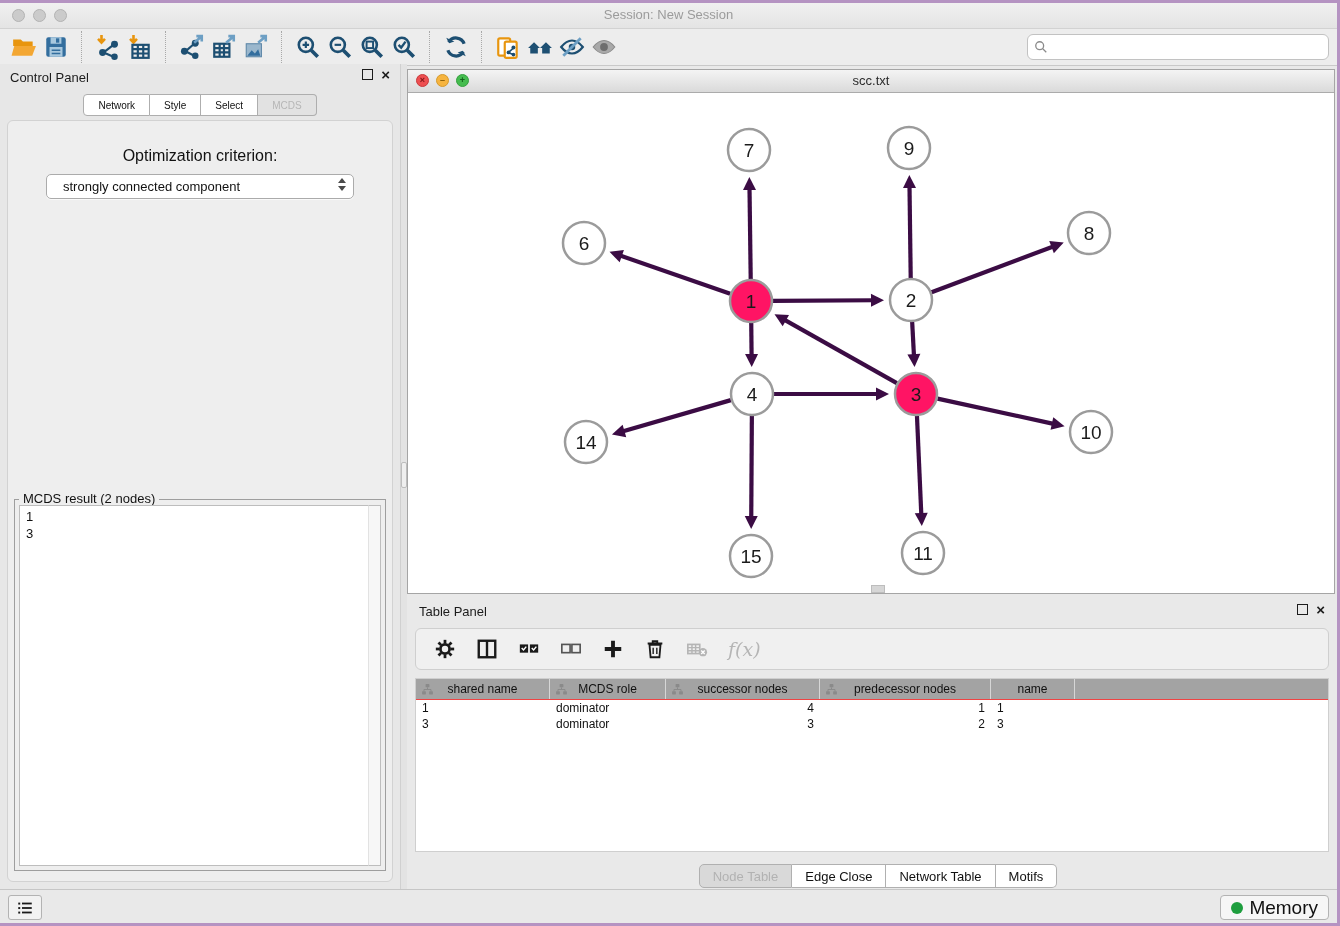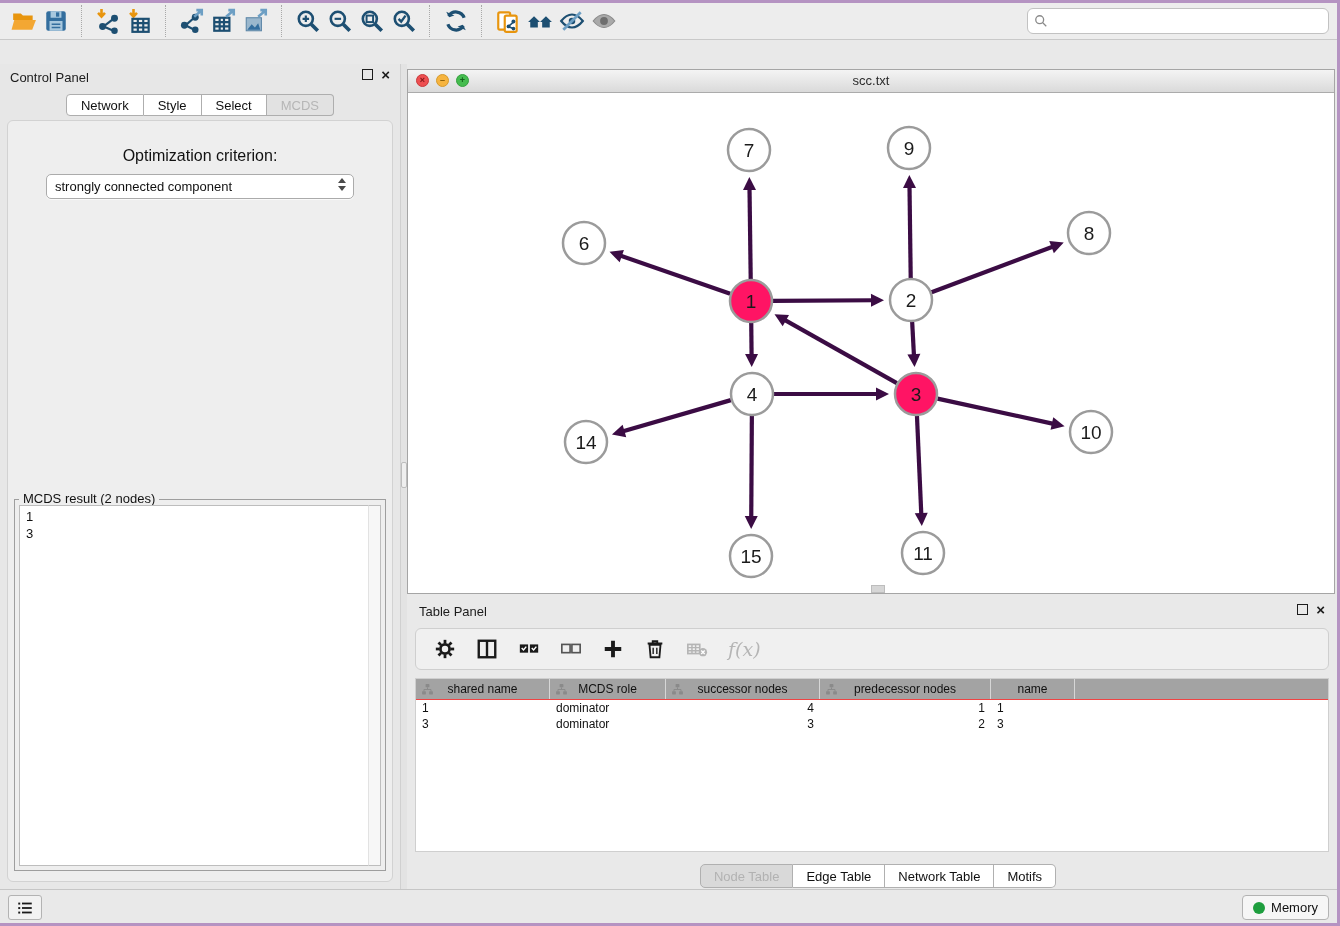--- a/index.html
+++ b/index.html
@@ -27,28 +27,28 @@
   .vsplit{position:absolute;left:400px;top:61px;width:7px;bottom:33px;background:#e3e3e3;border-left:1px solid #d0d0d0;box-sizing:border-box;}
   .vsplit .grip{position:absolute;left:0px;top:398px;width:6px;height:26px;background:#efefef;border:1px solid #bdbdbd;border-radius:2px;box-sizing:border-box;}
   .right-area{position:absolute;left:407px;right:0;top:61px;bottom:33px;}
   
   .cp-head{height:26px;position:relative;}
   .cp-head .cp-title{position:absolute;left:10px;top:6px;font-size:13px;color:#1c1c1c;}
   .panel-icons{position:absolute;right:10px;top:5px;display:flex;gap:8px;align-items:center;}
   .float-ico{width:11px;height:11px;border:1.6px solid #1c1c1c;box-sizing:border-box;display:inline-block;}
   .close-ico{font-size:15px;font-weight:bold;color:#1c1c1c;line-height:11px;}
   .cp-tabs{display:flex;justify-content:center;height:22px;margin-top:4px;}
-  .cp-tab{background:#fff;border:1px solid #aeaeae;border-left:none;font-size:13px;color:#111;
+  .cp-tab{background:#fff;border:1px solid #aeaeae;border-left:none;font-size:10px;color:#111;
           display:flex;align-items:center;justify-content:center;padding:0 14px;}
   .cp-tab:first-child{border-left:1px solid #aeaeae;border-radius:4px 0 0 4px;}
   .cp-tab.sel{background:#e2e2e2;color:#b6b6b6;border-radius:0 4px 4px 0;}
   .cp-content{position:absolute;left:7px;right:7px;top:56px;bottom:8px;background:#eeeeee;border:1px solid #d2d2d2;border-radius:6px;}
   .opt-label{text-align:center;margin-top:26px;font-size:16px;color:#111;}
   .dropdown{position:relative;margin:9px 38px 0 38px;height:23px;background:#fff;border:1px solid #ababab;border-radius:5px;
-            display:flex;align-items:center;font-size:13px;color:#111;padding-left:8px;box-shadow:0 1px 0 rgba(255,255,255,.7);}
+            display:flex;align-items:center;font-size:13px;color:#111;padding-left:16px;box-shadow:0 1px 0 rgba(255,255,255,.7);}
   .dd-stepper{position:absolute;right:7px;top:3px;display:flex;flex-direction:column;gap:3px;}
   .dd-up{width:0;height:0;border-left:4px solid transparent;border-right:4px solid transparent;border-bottom:5px solid #4a4a4a;}
   .dd-down{width:0;height:0;border-left:4px solid transparent;border-right:4px solid transparent;border-top:5px solid #4a4a4a;}
   .btn-row{display:flex;justify-content:center;gap:14px;margin-top:12px;}
   .mac-btn{height:22px;padding:0 16px;background:linear-gradient(#ffffff,#ececec);border:1px solid #a5a5a5;border-radius:5px;
            font-size:13px;color:#111;display:flex;align-items:center;}
   .result-group{position:absolute;left:6px;right:6px;top:378px;bottom:10px;border:1px solid #9e9e9e;background:#eeeeee;}
   .result-legend{position:absolute;top:-9px;left:4px;background:#eeeeee;padding:0 4px;font-size:13px;color:#111;}
   .result-text{position:absolute;left:4px;right:4px;top:5px;bottom:4px;background:#fff;border:1px solid #bdbdbd;
                font-size:13px;line-height:17px;padding:2px 6px;white-space:pre-line;color:#111;overflow:hidden;}
@@ -78,28 +78,34 @@
   .tp-tabs{position:absolute;left:12px;right:0;top:268px;display:flex;justify-content:center;height:24px;}
   .tp-tab{background:#fff;border:1px solid #b0b0b0;border-left:none;font-size:13px;color:#111;display:flex;align-items:center;padding:0 13px;}
   .tp-tab:first-child{border-left:1px solid #b0b0b0;border-radius:5px 0 0 5px;}
   .tp-tab:last-child{border-radius:0 5px 5px 0;}
   .tp-tab.sel{background:#d9d9d9;color:#b2b2b2;}
   
   .status-bar{position:absolute;left:0;right:0;bottom:0;height:33px;background:#e9e9e9;border-top:1px solid #c6c6c6;}
   .sb-left{position:absolute;left:8px;top:5px;width:32px;height:23px;background:#f2f2f2;border:1px solid #b3b3b3;border-radius:3px;
            display:flex;align-items:center;justify-content:center;}
   .sb-right{position:absolute;right:8px;top:5px;height:23px;background:#f6f6f6;border:1px solid #b3b3b3;border-radius:4px;
-            display:flex;align-items:center;gap:6px;padding:0 10px;font-size:13px;color:#111;}
+            display:flex;align-items:center;gap:6px;padding:0 10px;font-size:19px;color:#111;}
   .mem-dot{width:12px;height:12px;border-radius:50%;background:#1e9e3e;}
 </style>
 </head>
 <body>
 
 <div class="app">
 
+  <div class="titlebar">
+    <span class="tl-dot" style="left:12px"></span>
+    <span class="tl-dot" style="left:33px"></span>
+    <span class="tl-dot" style="left:54px"></span>
+    <div class="title">Session: New Session</div>
+  </div>
 
   <div class="toolbar">
     <div class="tbtn">
       <svg viewBox="0 0 24 24">
         <path d="M2 5h7l2 2h9v4H2z" fill="#e8950e"></path>
           <path d="M3 11h20l-3.4 9H0.5z" fill="#f3a733"></path>
       </svg>
     </div>
     <div class="tbtn">
       <svg viewBox="0 0 24 24">
@@ -474,21 +480,21 @@
               <div class="td" style="width: 134px; text-align: left;">3</div>
               <div class="td" style="width: 116px; text-align: left;">dominator</div>
               <div class="td" style="width: 154px; text-align: right;">3</div>
               <div class="td" style="width: 171px; text-align: right;">2</div>
               <div class="td" style="width: 84px; text-align: left;">3</div>
             </div>
           </div>
       </div>
       <div class="tp-tabs">
         <div class="tp-tab sel">Node Table</div>
-        <div class="tp-tab">Edge Table</div>
+        <div class="tp-tab">Edge Close</div>
         <div class="tp-tab">Network Table</div>
         <div class="tp-tab">Motifs</div>
       </div>
     </div>
   </div>
 
   <div class="status-bar">
     <div class="sb-left">
       <svg viewBox="0 0 24 24" width="18" height="18">
         <g stroke="#1a1a1a" stroke-width="2.4">

